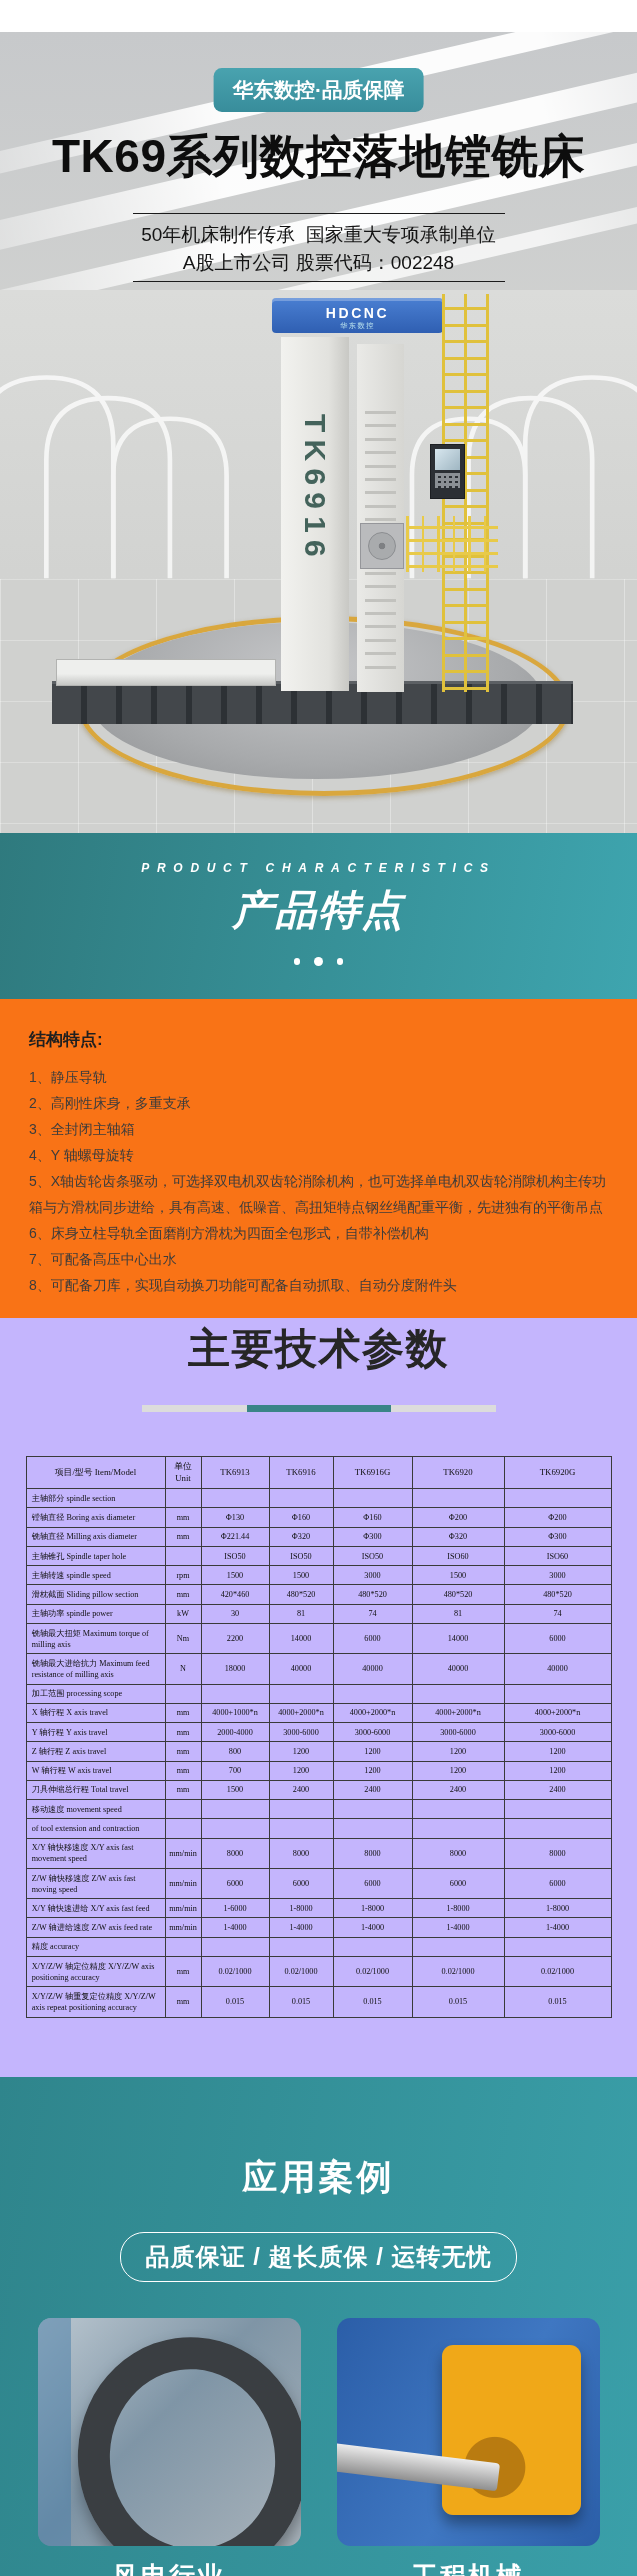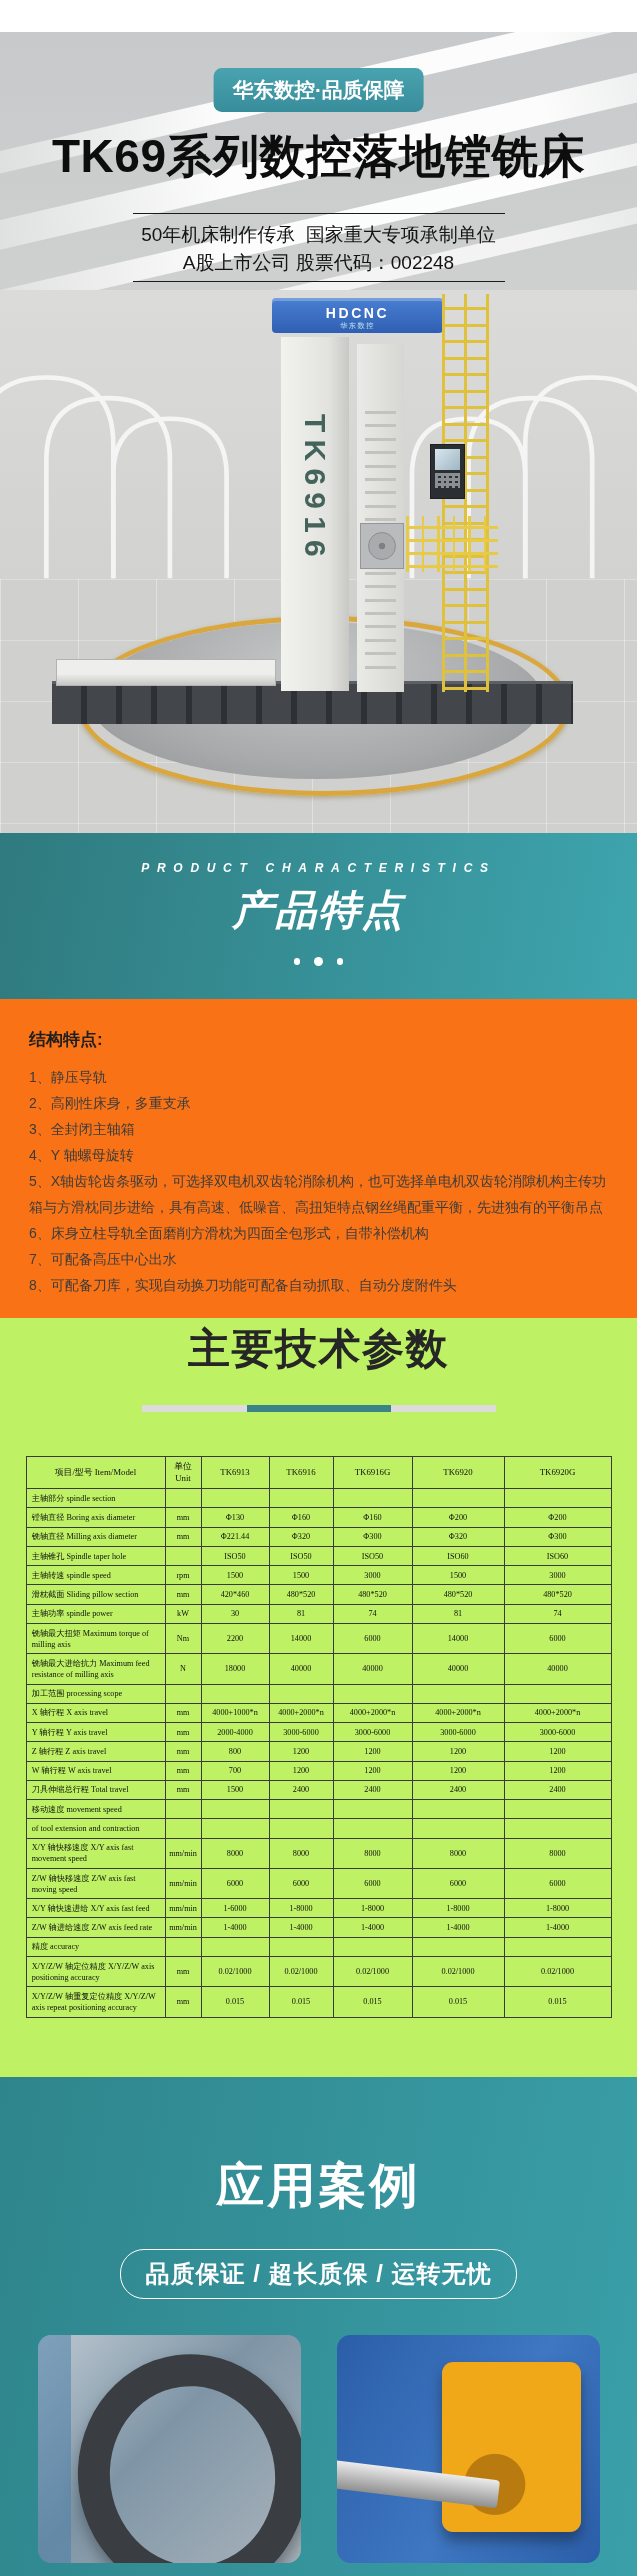--- a/index.html
+++ b/index.html
@@ -54,32 +54,32 @@
   .dot{background:#fff;border-radius:50%;width:6.2px;height:6.2px;}
   .dot.mid{width:9.8px;height:9.8px;}
   .band-sub{margin-top:30px;font-size:25px;font-weight:600;}
 
   
   .features{background:#f97316;height:319px;box-sizing:border-box;padding:29px 20.6px 0 29px;overflow:hidden;}
   .features-title{font-size:17px;font-weight:800;color:#1f1f1f;margin-bottom:13.4px;}
   .feature-item{font-size:14px;color:#3c3c3c;line-height:26px;max-width:582px;}
 
   
-  .specs{background:#bef264;height:759px;box-sizing:border-box;padding-top:3.1px;overflow:hidden;}
+  .specs{background:#c4b5fd;height:759px;box-sizing:border-box;padding-top:3.1px;overflow:hidden;}
   .specs-title{text-align:center;font-size:42px;font-weight:800;color:#262626;letter-spacing:1.5px;}
   .progress{position:relative;width:354px;height:7.2px;background:#dcdcdc;margin:28px auto 0;}
   .progress-fill{position:absolute;top:0;left:105px;width:144px;height:7.2px;background:#3a8487;}
   .spec-table{margin:44px auto 0;border-collapse:collapse;width:585px;font-family:"Liberation Serif",serif;border:1px solid #3a3a3a;table-layout:fixed;}
   .spec-table td{border:0.5px solid #3a3a3a;font-size:8.2px;color:#101010;padding:3.6px 3.1px;line-height:1.35;text-align:center;word-wrap:break-word;}
   .spec-table td.lab{text-align:left;padding-left:5.2px;}
   .spec-table tr.head td{font-size:8.8px;font-weight:400;}
 
   
   .cases{height:899px;background:linear-gradient(100deg,#2f858c 0%,#3ba2ac 100%);text-align:center;box-sizing:border-box;padding-top:77px;overflow:hidden;}
-  .cases-title{font-size:48px;font-weight:800;color:#fff;letter-spacing:3.1px;font-family:Liberation Mono, monospace;}
+  .cases-title{font-size:35px;font-weight:800;color:#fff;letter-spacing:3.1px;font-family:Liberation Mono, monospace;}
   .cases-pill{display:inline-block;margin-top:31px;border:1.5px solid #fff;border-radius:24px;padding:8.2px 24px;font-size:24px;color:#fff;font-weight:600;letter-spacing:1px;}
   .cases-grid{width:562px;margin:36px auto 0;display:flex;flex-wrap:wrap;justify-content:space-between;}
   .case{width:263px;margin-bottom:31px;}
   .case-img{height:228px;border-radius:13.4px;position:relative;overflow:hidden;}
   .case-label{margin-top:12.4px;font-size:26px;color:#fff;font-weight:600;letter-spacing:2.1px;}
   .sc-wind{background:linear-gradient(135deg,#bcc8d1 0%,#7f95a6 45%,#a9b3bb 100%);}
   .sc-wind::before{content:"";position:absolute;left:40px;top:18.5px;width:165px;height:180px;border-radius:50%;border:32px solid #3a3e42;transform:rotate(-8deg);box-shadow:0 9.3px 15.5px rgba(0,0,0,.35);}
   .sc-wind::after{content:"";position:absolute;left:0;top:0;bottom:0;width:33px;background:#4d7fa8;opacity:.55;}
   .sc-machinery{background:linear-gradient(120deg,#2b5ea8 0%,#3f77c2 55%,#2b5ea8 100%);}
   .sc-machinery::before{content:"";position:absolute;right:18.5px;top:27px;width:139px;height:170px;border-radius:11.3px;background:radial-gradient(circle at 38% 72%,#b97b10 0 30px,#f0a818 31px 100%);box-shadow:0 8.2px 13.4px rgba(0,0,0,.35);}

